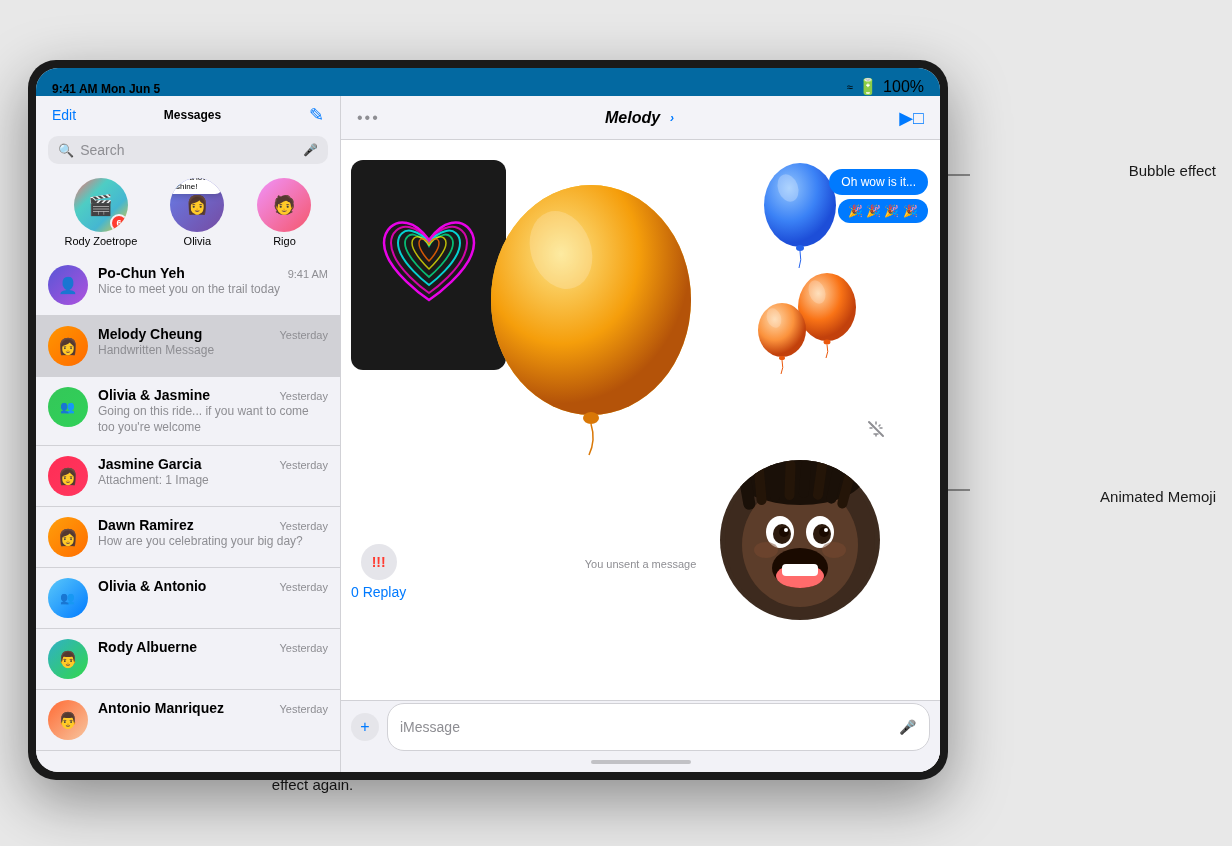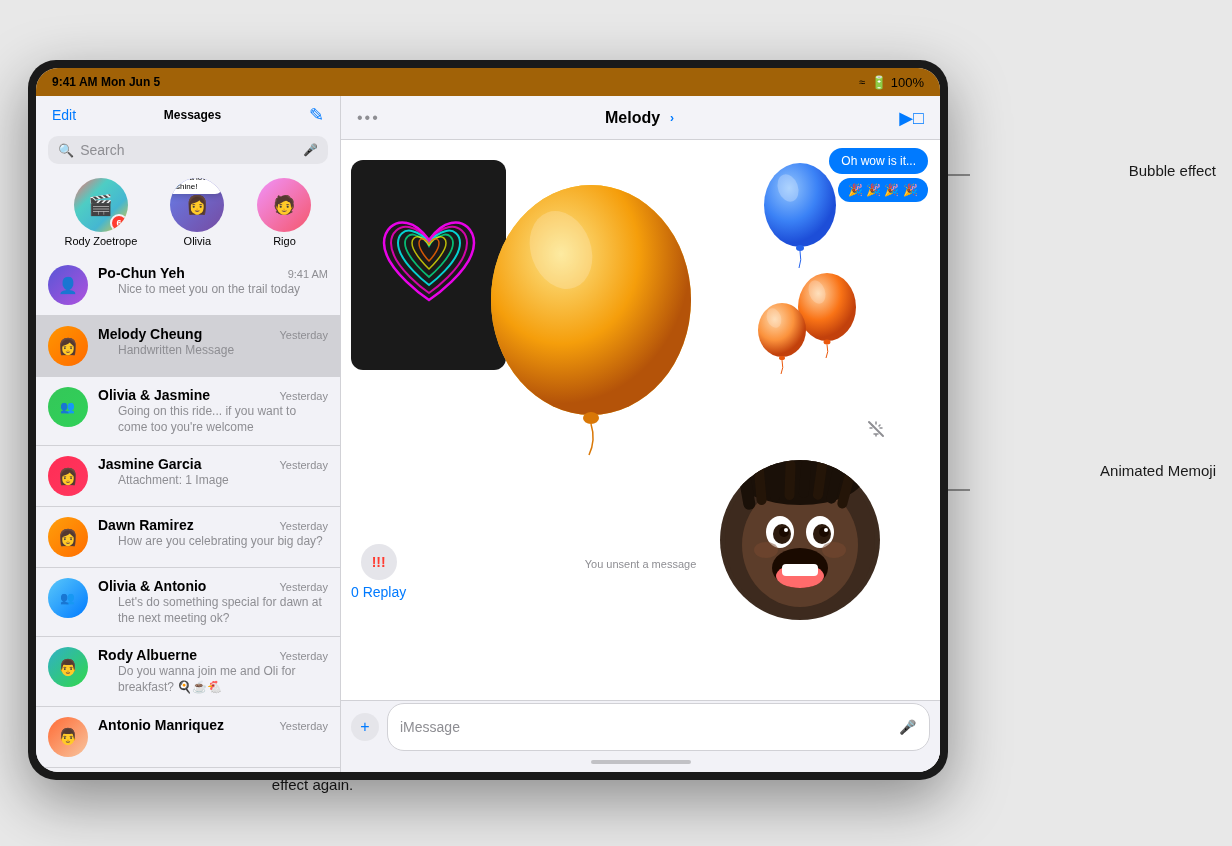--- a/index.html
+++ b/index.html
@@ -34,23 +34,23 @@
       background: #f2f2f7;
       border-radius: 22px;
       overflow: hidden;
       display: flex;
       flex-direction: column;
     }
 
     
     .status-bar {
       height: 28px;
-      background: #a16207;
-      display: flex;
-      align-items: center;
+      background: #0369a1;
+      display: flex;
+      align-items: flex-end;
       justify-content: space-between;
       padding: 0 16px;
       flex-shrink: 0;
     }
     .status-time {
       font-size: 12px;
       font-weight: 600;
       color: #000;
     }
     .status-right {
@@ -272,21 +272,20 @@
     }
     .convo-preview {
       font-size: 12px;
       color: #8e8e93;
       line-height: 1.3;
       margin-top: 1px;
       display: -webkit-box;
       -webkit-line-clamp: 2;
       -webkit-box-orient: vertical;
       overflow: hidden;
-      margin-left: 20px;
     }
 
     
     .convo-panel {
       flex: 1;
       background: #ffffff;
       display: flex;
       flex-direction: column;
       position: relative;
     }
@@ -307,20 +306,21 @@
       color: #8e8e93;
       letter-spacing: 2px;
     }
     .convo-contact-name {
       font-size: 16px;
       font-weight: 600;
       color: #000;
       display: flex;
       align-items: center;
       gap: 10px;
+      font-style: italic;
     }
     .chevron-right {
       font-size: 12px;
       color: #007aff;
     }
     .video-icon {
       color: #007aff;
       font-size: 18px;
     }
 
@@ -412,20 +412,21 @@
       align-items: flex-end;
       gap: 4px;
     }
     .bubble-blue {
       background: #007aff;
       color: white;
       padding: 6px 12px;
       border-radius: 18px;
       font-size: 12px;
       max-width: 160px;
+      margin-top: 21px;
     }
     .bubble-blue-small {
       background: #007aff;
       color: white;
       padding: 5px 10px;
       border-radius: 16px;
       font-size: 12px;
     }
 
     
@@ -586,34 +587,34 @@
 
   <line x1="970" y1="490" x2="925" y2="490" stroke="#333" stroke-width="1"></line>
 
   <line x1="350" y1="740" x2="385" y2="695" stroke="#333" stroke-width="1"></line>
 </svg>
 
 <div class="annotation ann-digital-touch">Digital Touch animation</div>
 
 <div class="annotation ann-bubble-effect" style="right: 16px; top: 160px;">Bubble effect</div>
 
-<div class="annotation ann-animated-memoji" style="right: 16px; top: 460px;">Animated Memoji</div>
+<div class="annotation ann-animated-memoji" style="right: 16px; top: 486px;">Animated Memoji</div>
 
 <div class="annotation" style="bottom: 50px; left: 250px; text-align: center; line-height: 1.5;">
   <span style="white-space: pre-line;">See the full-screen<br>effect again.</span>
 </div>
 
 <div class="ipad-frame">
   <div class="ipad-screen">
 
     <div class="status-bar">
       <span class="status-time">9:41 AM  Mon Jun 5</span>
       <div class="status-right">
         <span style="font-size:11px;">≈</span>
-        <span style="font-size:13px;">🔋 <span>100%</span></span>
+        <span style="font-size:16px;">🔋 <span>100%</span></span>
       </div>
     </div>
 
     <div class="main-content">
 
       <div class="sidebar">
 
         <div class="sidebar-header">
           <span class="sidebar-edit">Edit</span>
           <span class="sidebar-title">Messages</span>
@@ -716,32 +717,30 @@
             </div>
           </div>
 
           <div class="convo-item">
             <div class="convo-avatar av-oliviaantonio" style="font-size:12px;">👥</div>
             <div class="convo-content">
               <div class="convo-header">
                 <span class="convo-name">Olivia &amp; Antonio</span>
                 <span class="convo-time">Yesterday</span>
               </div>
-              <span class="convo-preview">Let's do something special for dawn at the next meeting ok?</span>
             </div>
           </div>
 
           <div class="convo-item">
             <div class="convo-avatar av-rody">👨</div>
             <div class="convo-content">
               <div class="convo-header">
                 <span class="convo-name">Rody Albuerne</span>
                 <span class="convo-time">Yesterday</span>
               </div>
-              <span class="convo-preview">Do you wanna join me and Oli for breakfast? 🍳☕🐔</span>
             </div>
           </div>
 
           <div class="convo-item">
             <div class="convo-avatar av-antonio">👨</div>
             <div class="convo-content">
               <div class="convo-header">
                 <span class="convo-name">Antonio Manriquez</span>
                 <span class="convo-time">Yesterday</span>
               </div>

